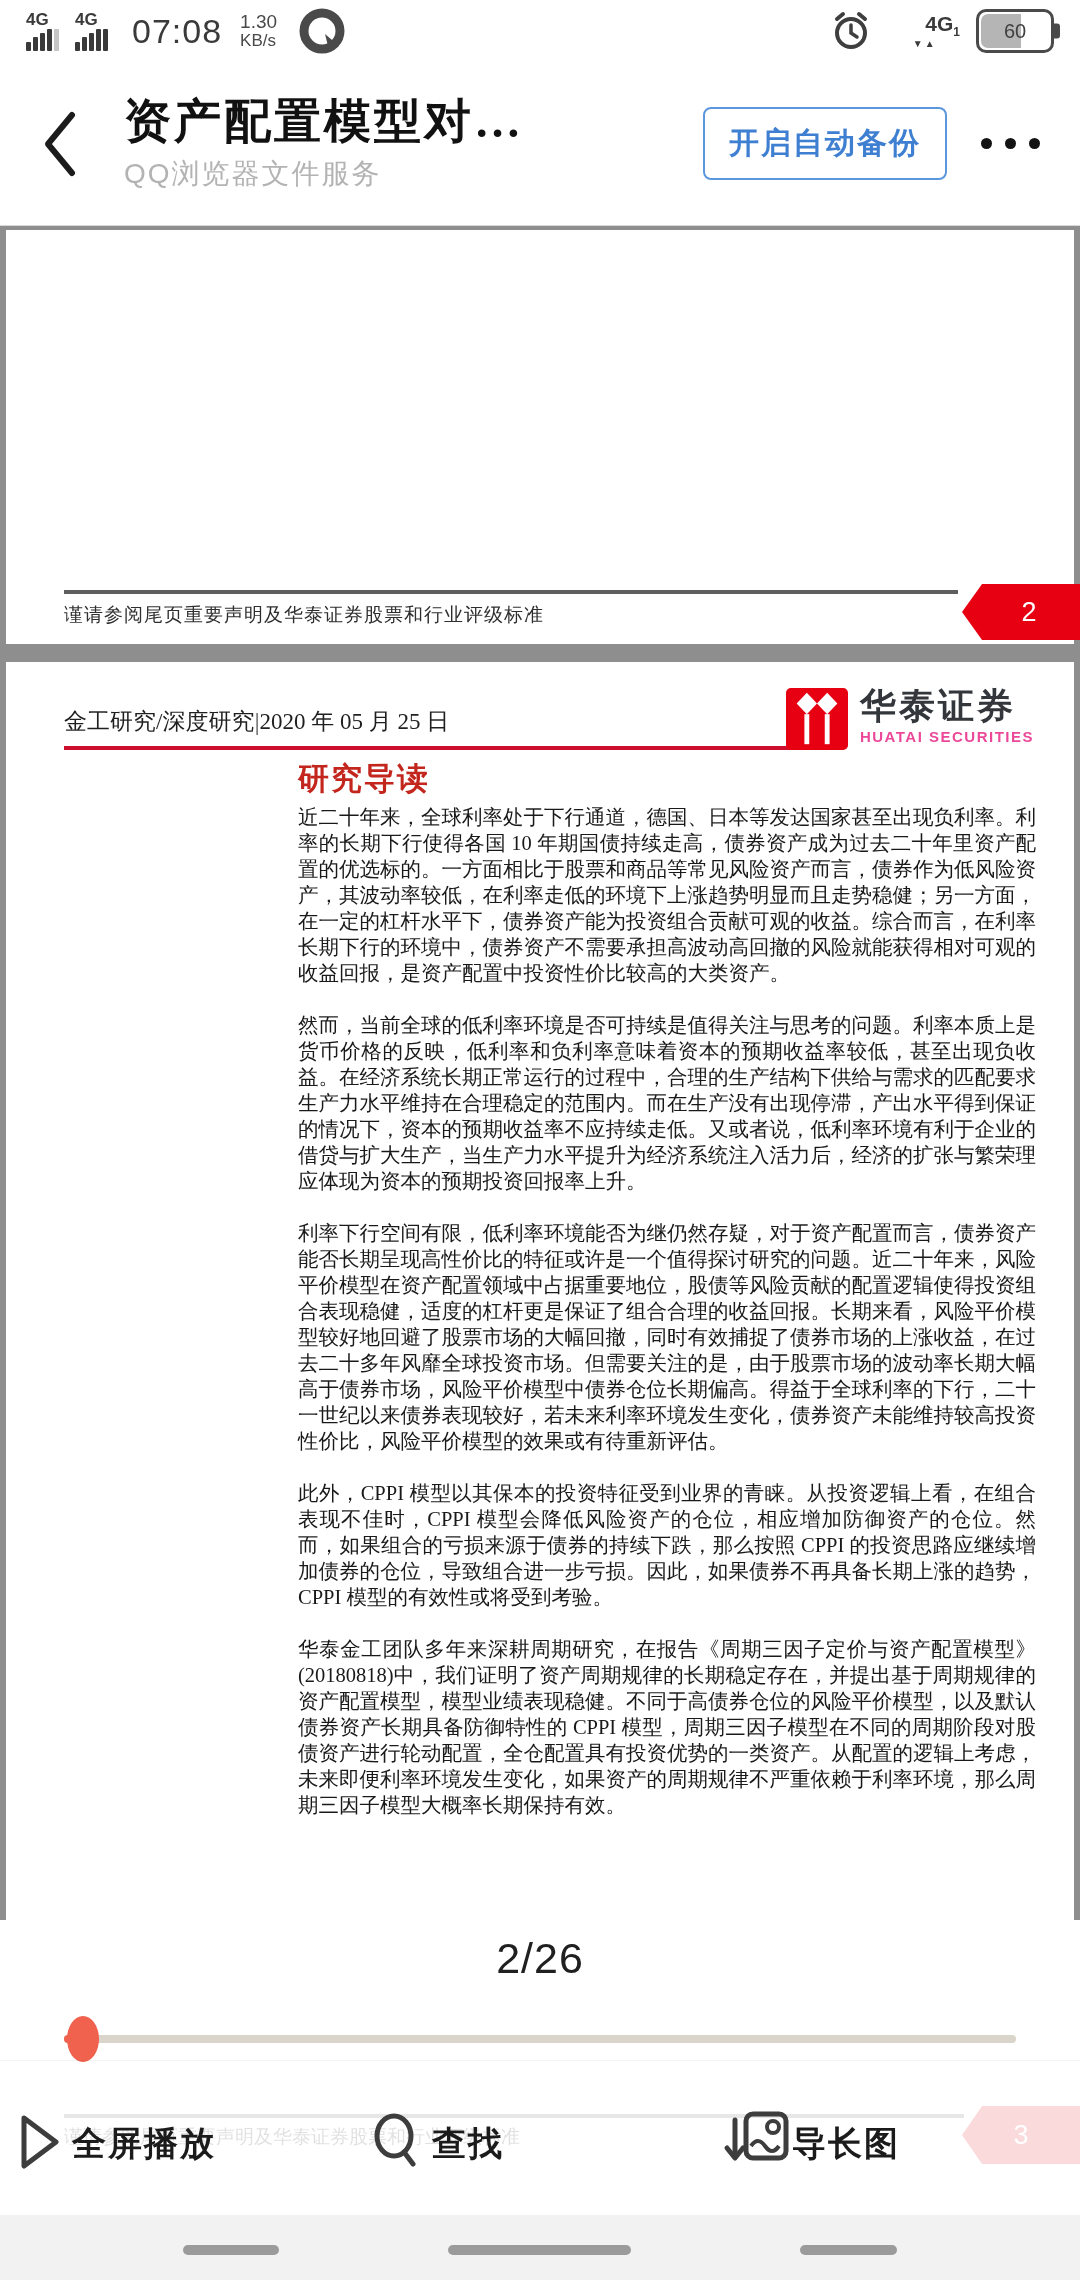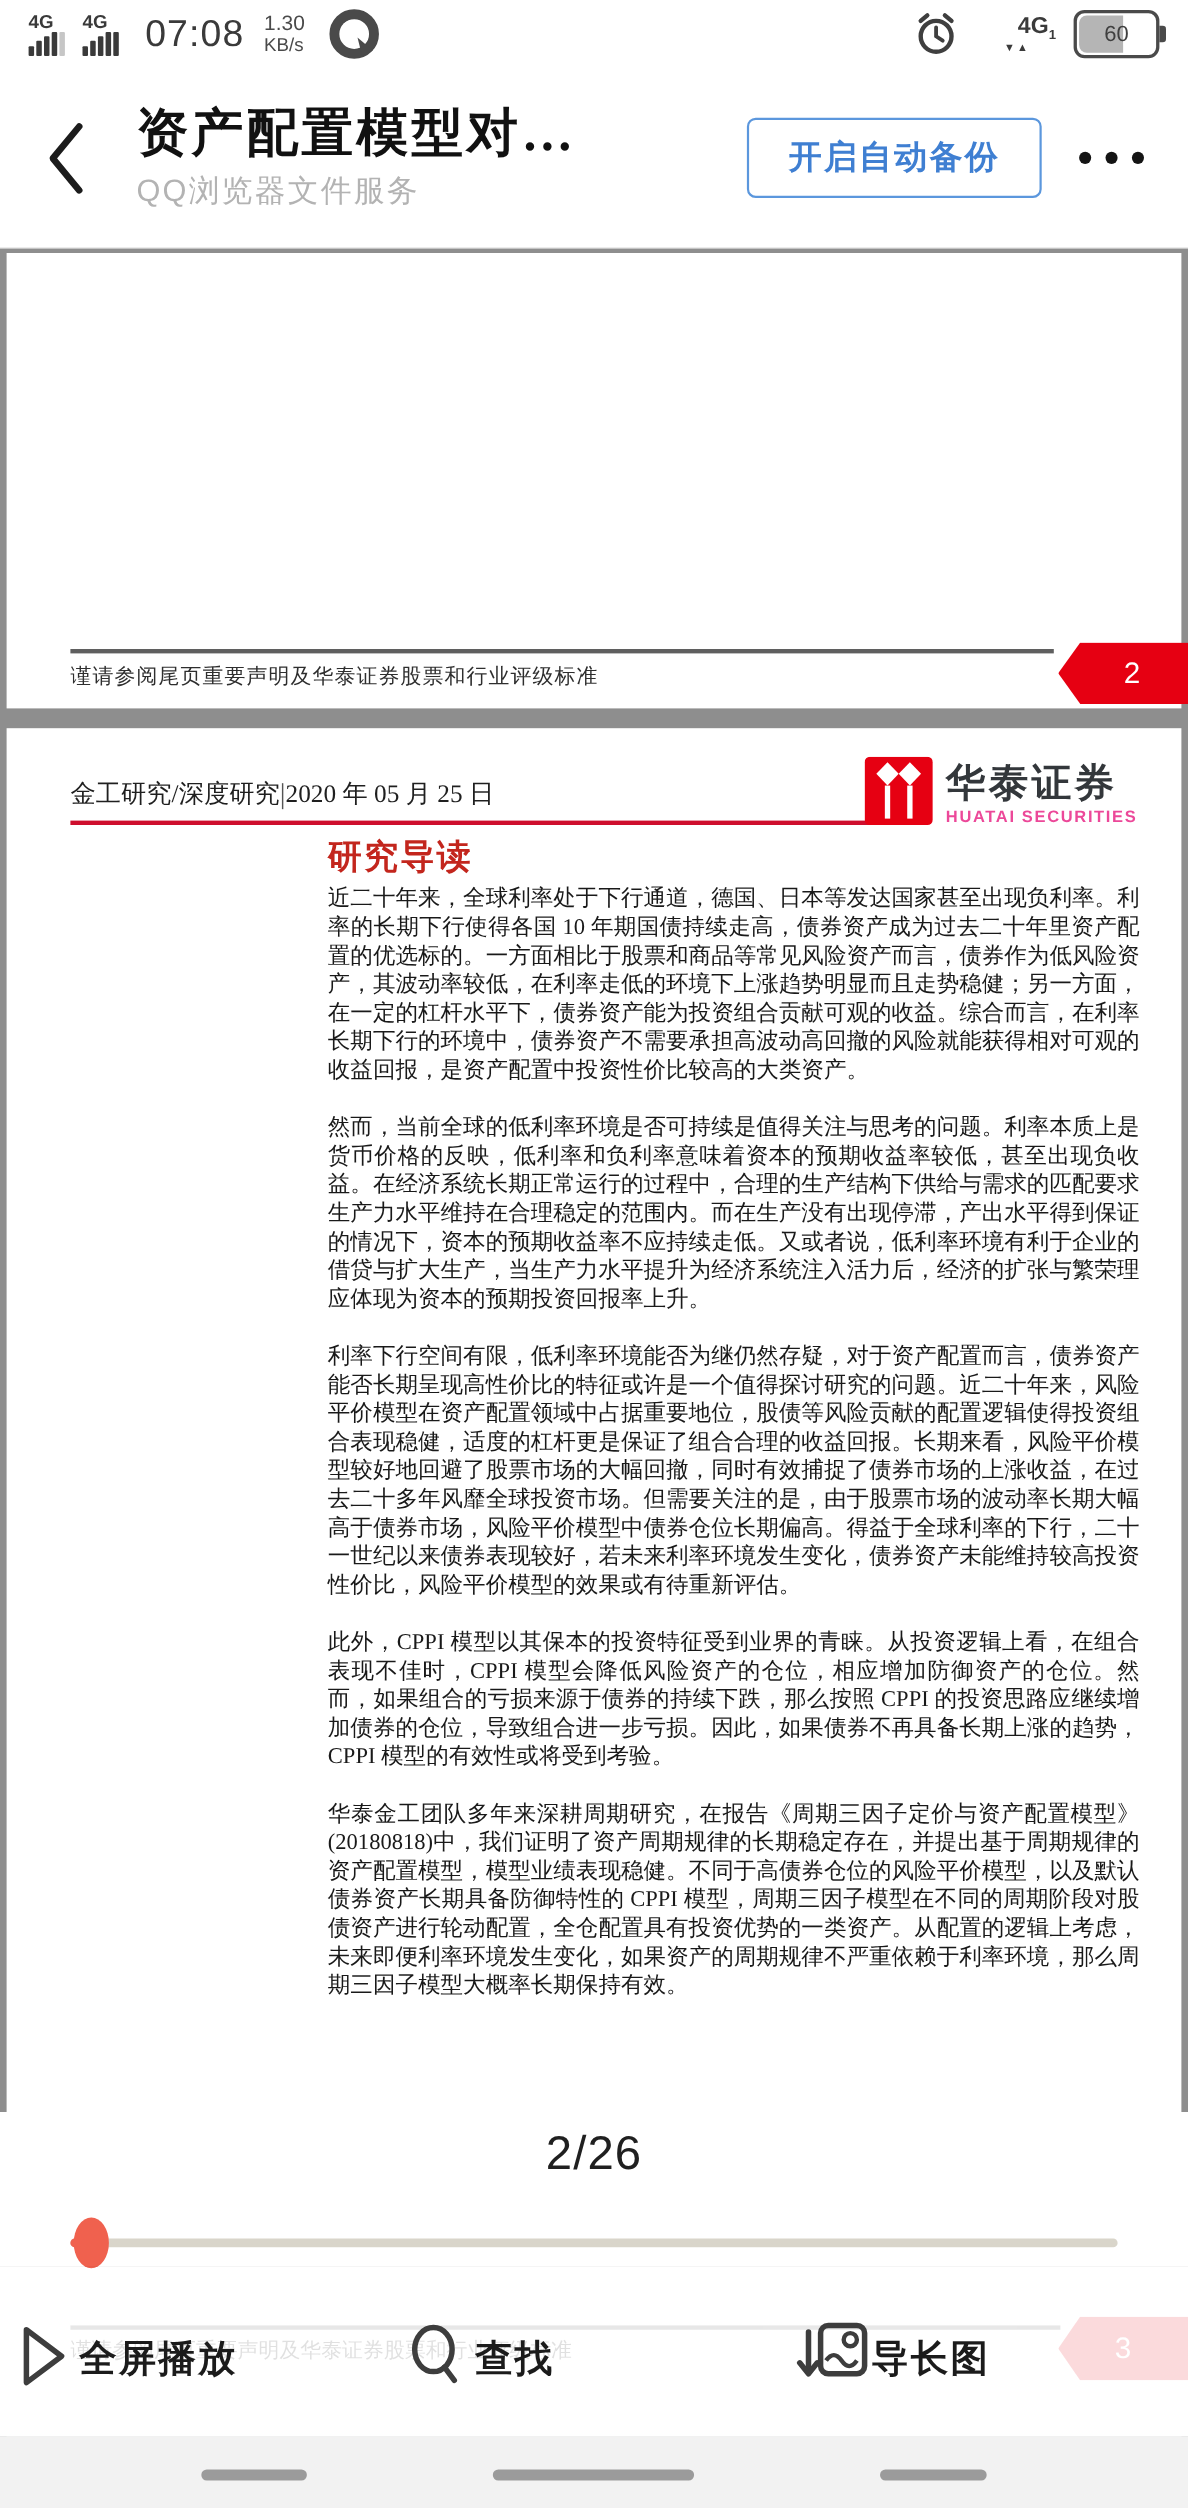--- a/index.html
+++ b/index.html
@@ -33,21 +33,21 @@
   .battery .nub{position:absolute;right:-9px;top:50%;transform:translateY(-50%);width:6px;height:15px;background:#4a4a4a;border-radius:0 3px 3px 0;}
   
   .app-header{position:absolute;top:62px;left:0;width:1080px;height:164px;background:#fff;
     border-bottom:1px solid #d9d9d9;display:flex;align-items:center;box-sizing:border-box;padding:0 40px;}
   .back-btn{width:60px;height:100px;display:flex;align-items:center;justify-content:flex-start;cursor:pointer;}
   .title-wrap{display:flex;flex-direction:column;margin-left:24px;min-width:0;}
   .doc-title{font-size:47px;font-weight:bold;color:#111;letter-spacing:3px;line-height:1.15;
     font-family:"Liberation Serif",serif;white-space:nowrap;}
   .doc-subtitle{font-size:28px;color:#b3b3b3;margin-top:6px;letter-spacing:2px;}
   .backup-btn{margin-left:auto;border:2px solid #5b97dd;color:#3f7fd2;border-radius:8px;
-    padding:14px 36px;font-size:30px;font-weight:bold;background:#fff;letter-spacing:2px;
+    padding:14px 24px;font-size:30px;font-weight:bold;background:#fff;letter-spacing:2px;
     font-family:"Liberation Serif",serif;cursor:pointer;}
   .menu-dots{display:flex;gap:13px;margin-left:34px;cursor:pointer;}
   .menu-dots i{width:11px;height:11px;border-radius:50%;background:#141414;}
   
   .viewer{position:absolute;top:226px;left:0;width:1080px;height:1989px;background:#8e8e8e;}
   .page{position:absolute;left:6px;right:6px;background:#ffffff;}
   .page1{top:4px;height:414px;}
   .page2{top:436px;bottom:0;}
   .pg-footer-rule{position:absolute;left:58px;right:116px;height:4px;background:#5f5f5f;}
   .pg-footer-text{position:absolute;left:58px;font-size:19px;color:#2e2e2e;font-family:"Liberation Serif",serif;letter-spacing:1px;}
@@ -56,21 +56,21 @@
     display:flex;align-items:center;justify-content:center;}
   .pg-tab span{color:#fff;font-size:27px;padding-left:16px;}
   .page1 .pg-footer-rule{top:360px;}
   .page1 .pg-footer-text{top:372px;}
   .page1 .pg-tab{top:354px;}
   
   .doc-meta{position:absolute;left:58px;top:44px;font-size:23px;color:#1f1f1f;
     font-family:"Liberation Serif",serif;display:flex;align-items:center;}
   .doc-meta .divider{color:#555;font-size:26px;}
   .red-rule{position:absolute;left:58px;width:762px;top:84px;height:4px;background:#ce0e2d;}
-  .brand{position:absolute;right:40px;top:26px;display:flex;align-items:flex-end;gap:12px;}
+  .brand{position:absolute;right:40px;top:26px;display:flex;align-items:flex-start;gap:12px;}
   .brand-text{display:flex;flex-direction:column;line-height:1;}
   .brand-cn{font-size:36px;font-weight:bold;color:#33373b;letter-spacing:3px;font-family:"Liberation Serif",serif;}
   .brand-en{font-size:15px;color:#ec4899;letter-spacing:1.5px;margin-top:5px;font-weight:bold;}
   .section-title{position:absolute;left:292px;top:96px;font-size:31px;font-weight:bold;color:#c3261d;
     font-family:"Liberation Serif",serif;letter-spacing:2px;}
   .body-text{position:absolute;left:292px;top:142px;width:738px;font-size:20.5px;line-height:26px;
     color:#191919;text-align:justify;font-family:"Liberation Serif",serif;}
   .body-text p{margin:0 0 26px 0;}
   
   .bottom-overlay{position:absolute;top:1920px;left:0;width:1080px;height:295px;background:#ffffff;}

